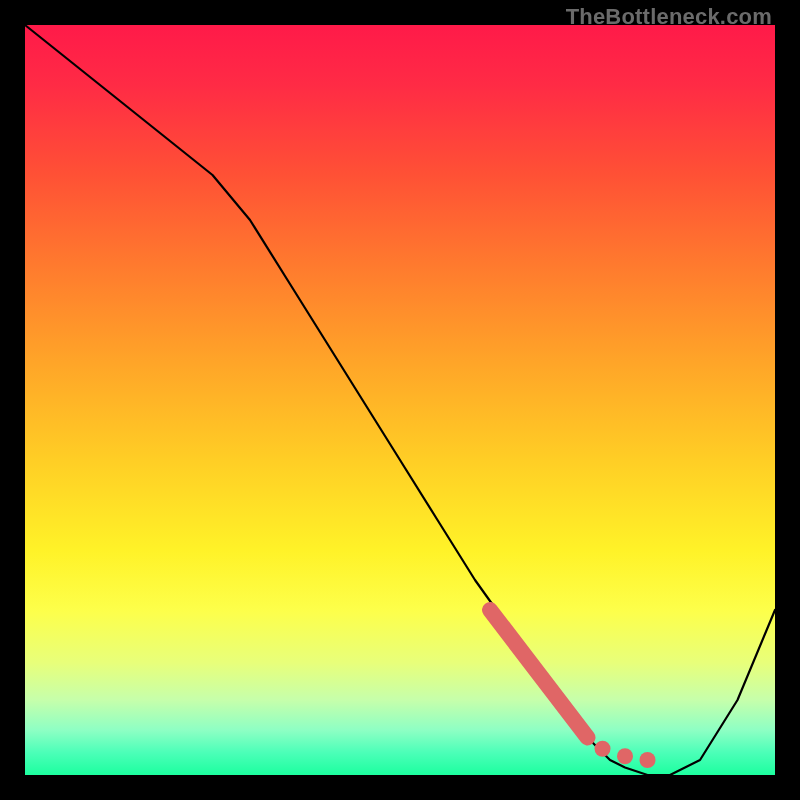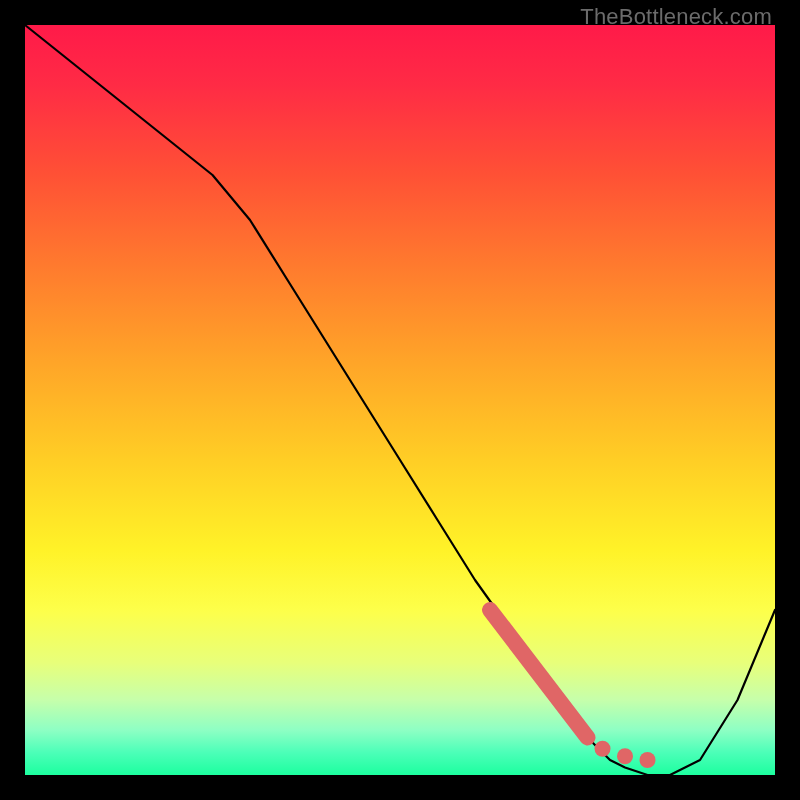--- a/index.html
+++ b/index.html
@@ -32,21 +32,21 @@
       #4cffb8 97%,
       #1cff9f 100%
     );
   }
   .watermark {
     position: absolute;
     top: 4px;
     right: 28px;
     color: #6b6b6b;
     font-size: 22px;
-    font-weight: 400;
+    font-weight: 700;
     letter-spacing: 0.2px;
     user-select: none;
   }
   svg.plot {
     position: absolute;
     left: 0;
     top: 0;
     width: 750px;
     height: 750px;
     overflow: visible;

